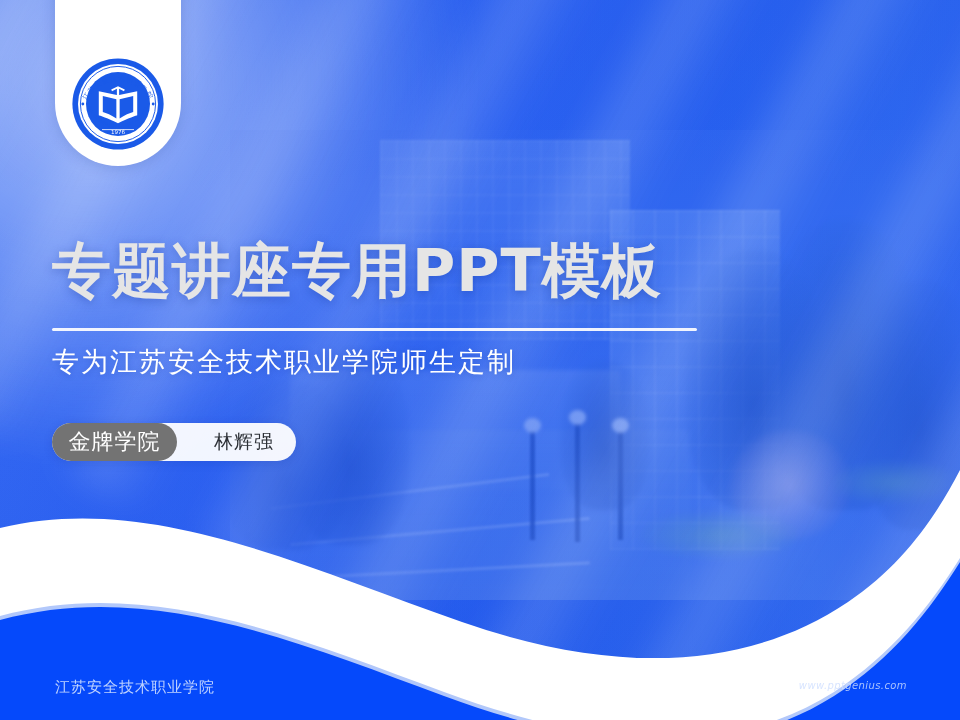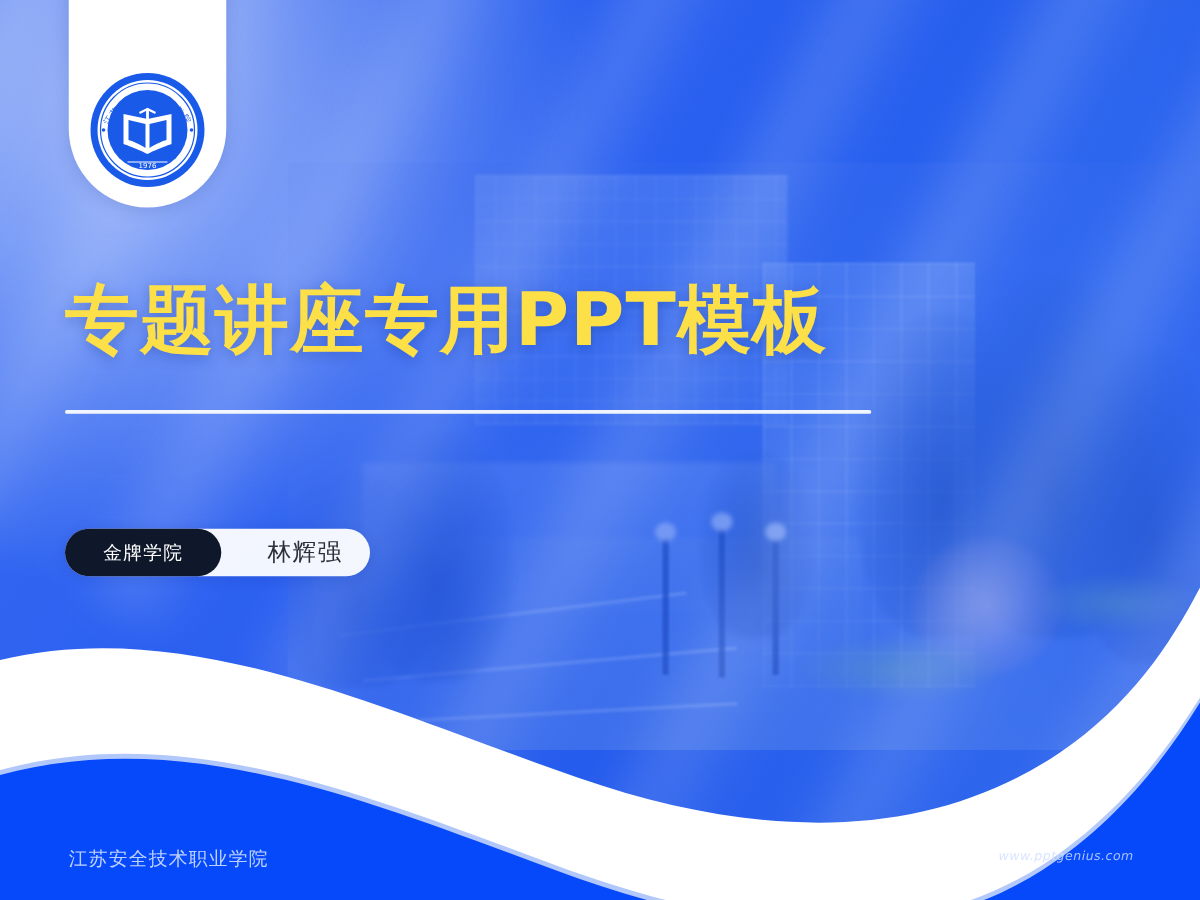--- a/index.html
+++ b/index.html
@@ -175,25 +175,25 @@
     align-items: flex-end;
     justify-content: center;
     padding-bottom: 14px;
     box-sizing: border-box;
   }
   .logo-mark { width: 96px; height: 96px; display: block; }
 
   
   .headline {
     position: absolute;
-    left: 52px; top: 225px;
+    left: 52px; top: 240px;
     font-size: 59px;
     font-weight: 700;
     letter-spacing: 1px;
-    color: #fde047;
+    color: #e5e5e5;
     line-height: 1.06;
     white-space: nowrap;
     text-shadow: 0 2px 10px rgba(16,48,150,.35);
   }
   .divider {
     position: absolute;
     left: 52px; top: 328px;
     width: 645px; height: 3px;
     background: rgba(255,255,255,.92);
     border-radius: 2px;
@@ -219,24 +219,24 @@
     display: flex;
     align-items: center;
     padding-right: 22px;
     box-shadow: 0 2px 10px rgba(10,40,140,.16);
   }
   .credit-tag {
     height: 38px;
     min-width: 125px;
     padding: 0 16px;
     box-sizing: border-box;
-    background: #0f172a;
+    background: #737373;
     border-radius: 19px;
     color: #ffffff;
-    font-size: 15px;
+    font-size: 22px;
     letter-spacing: 1px;
     display: flex;
     align-items: center;
     justify-content: center;
   }
   .credit-name {
     color: #2c3036;
     font-size: 19px;
     letter-spacing: 1px;
     padding-left: 37px;
@@ -338,20 +338,21 @@
       <path d="M79,50 L62,54 L62,78 C68,74 75,71 79,70 Z" fill="#1a5ae8"></path>
       <rect x="58.6" y="40" width="2.8" height="42" fill="#ffffff"></rect>
       <path d="M52,43 L60,39 L68,43" fill="none" stroke="#ffffff" stroke-width="2.2"></path>
       <line x1="40" y1="92" x2="80" y2="92" stroke="#ffffff" stroke-width="1"></line>
       <text x="60" y="98" text-anchor="middle" fill="#ffffff" font-size="7" font-family="DejaVu Sans, sans-serif">1976</text>
     </svg>
   </div>
 
   <div class="headline">专题讲座专用PPT模板</div>
   <div class="divider"></div>
+  <div class="subtitle">专为江苏安全技术职业学院师生定制</div>
 
   <div class="credit-pill">
     <div class="credit-tag">金牌学院</div>
     <div class="credit-name">林辉强</div>
   </div>
 
   <div class="footer-left">江苏安全技术职业学院</div>
   <div class="footer-right">www.pptgenius.com</div>
 
 </div>

